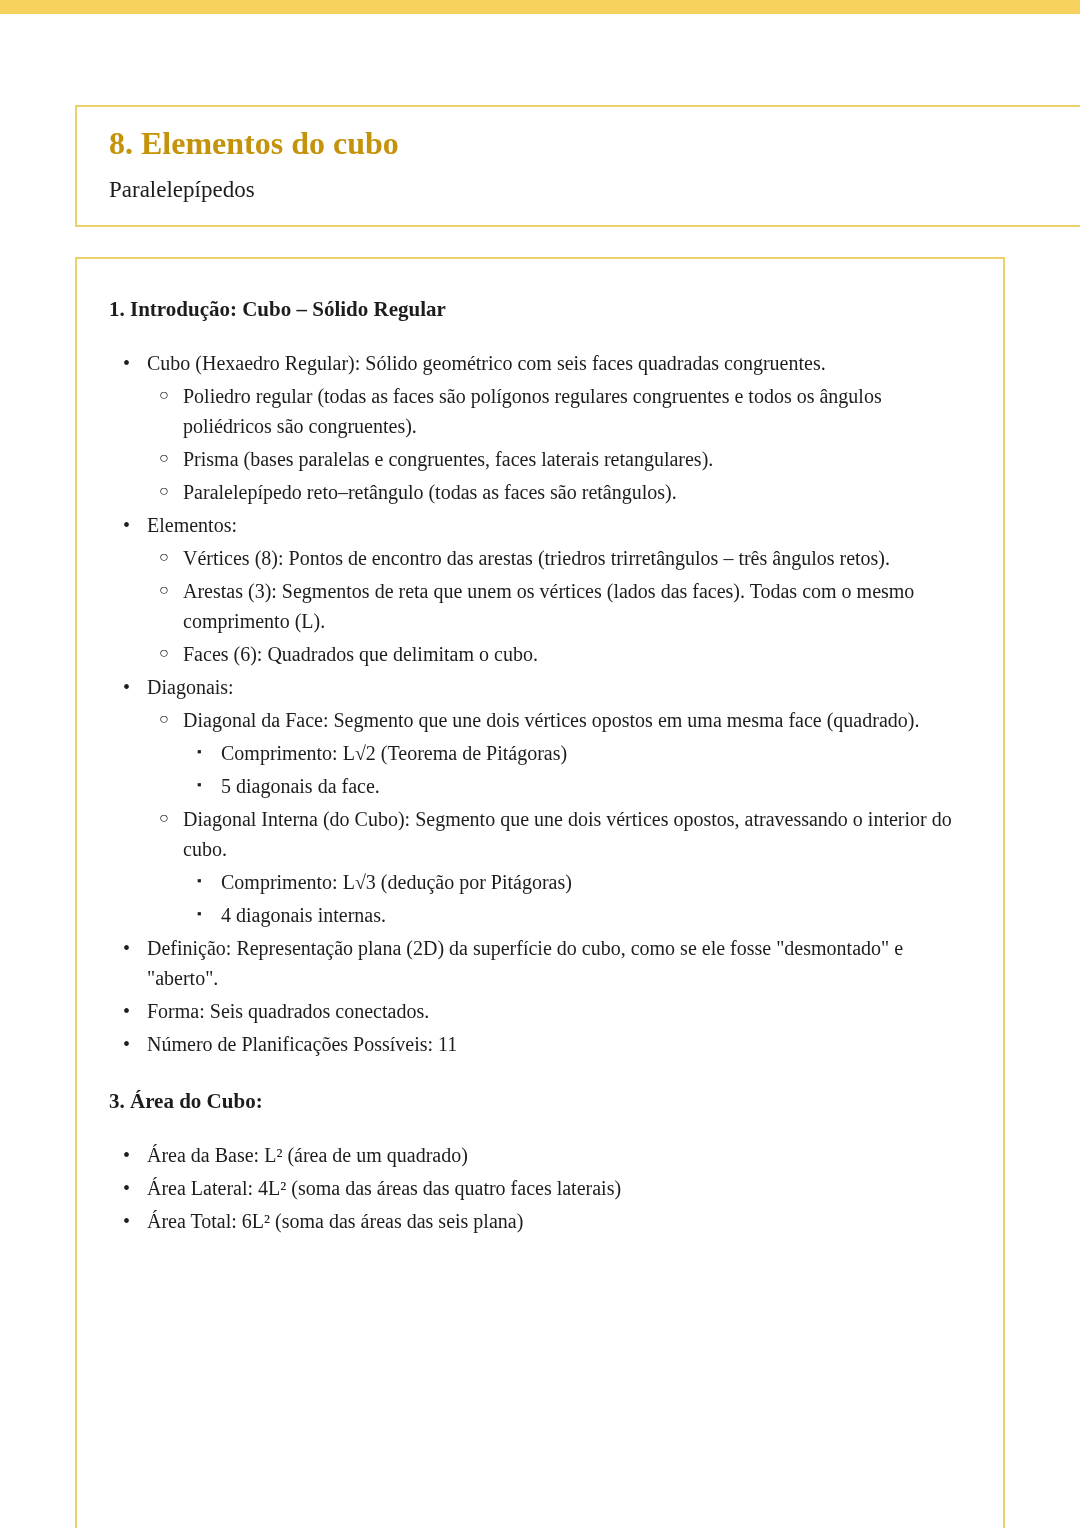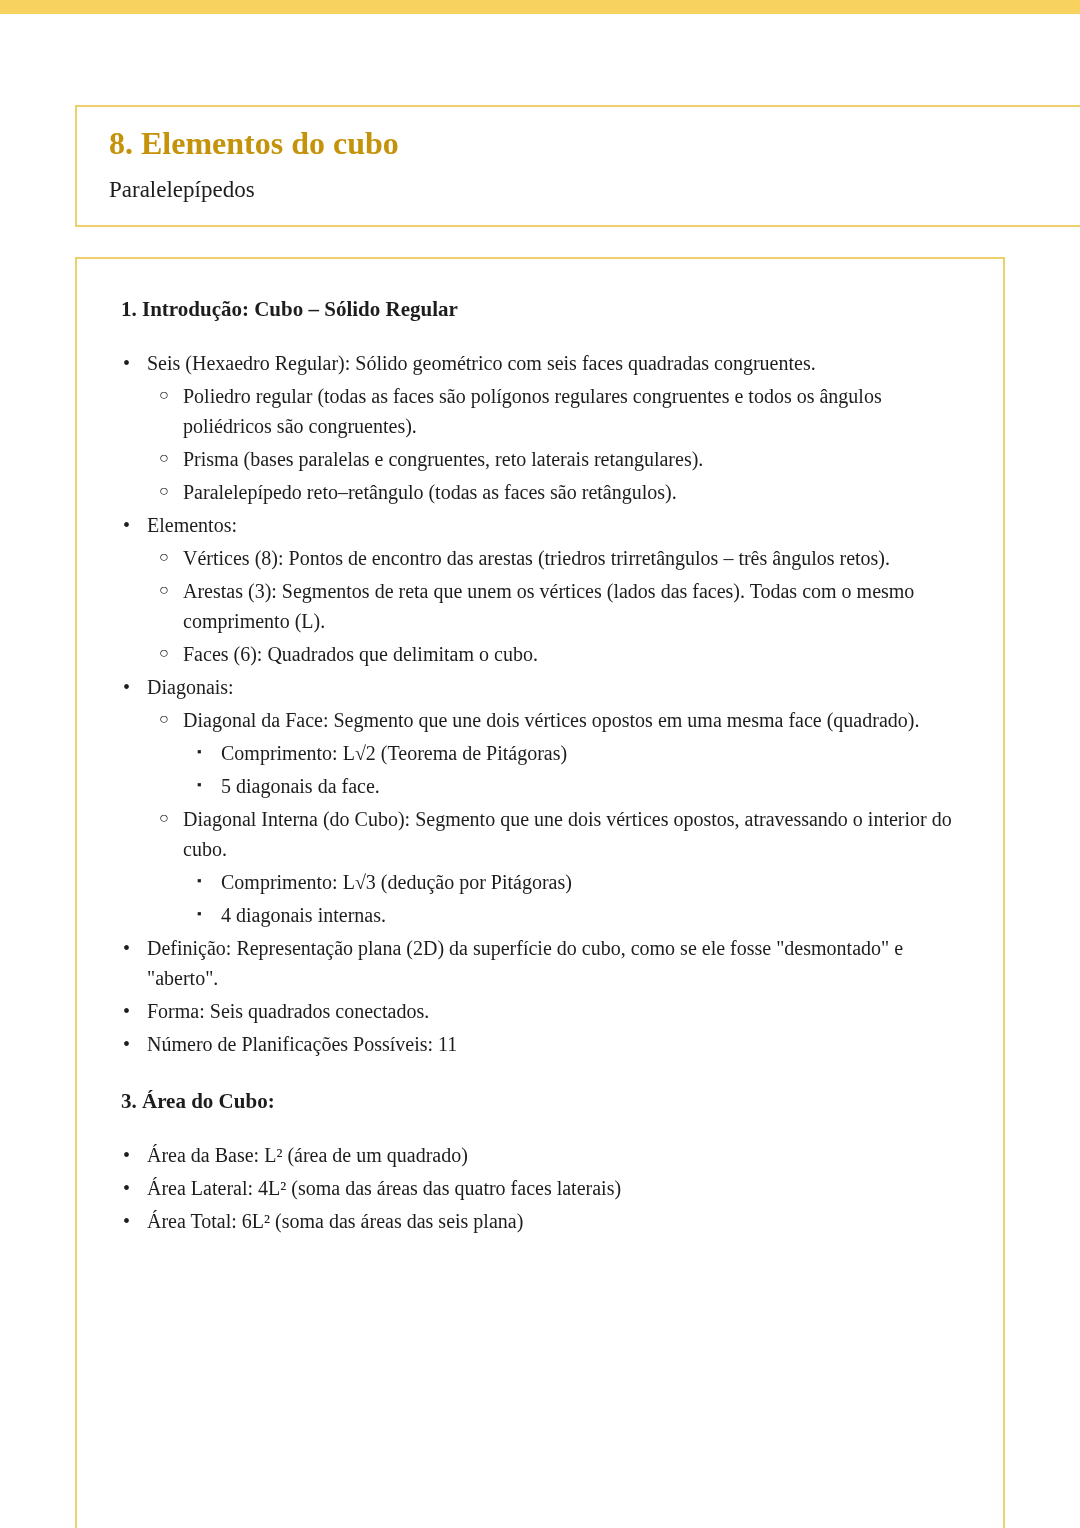--- a/index.html
+++ b/index.html
@@ -41,21 +41,21 @@
     margin: 30px 0 0 75px;
     border: 2px solid #EDD06A;
     background: #ffffff;
     padding: 26px 32px 40px 32px;
     min-height: 1320px;
   }
   .section-heading {
     font-size: 21px;
     font-weight: bold;
     color: #1d1d1d;
-    margin: 30px 0 26px 12px;
+    margin: 30px 0 26px 0;
   }
   .content-box .section-heading:first-child {
     margin-top: 12px;
   }
   .item {
     display: flex;
     align-items: flex-start;
     font-size: 20px;
     line-height: 1.5;
     margin: 3px 0;
@@ -83,29 +83,29 @@
   <div class="title-box">
     <h1 class="page-title">8. Elementos do cubo</h1>
     <div class="page-subtitle">Paralelepípedos</div>
   </div>
 
   <div class="content-box" id="content-box">
       <h2 class="section-heading">1. Introdução: Cubo – Sólido Regular</h2>
       <div class="list">
         <div class="item level-1">
           <span class="marker">•</span>
-          <span class="text">Seis (Hexaedro Regular): Sólido geométrico com seis faces quadradas congruentes.</span>
+          <span class="text">Cubo (Hexaedro Regular): Sólido geométrico com seis faces quadradas congruentes.</span>
         </div>
         <div class="item level-2">
           <span class="marker">○</span>
           <span class="text">Poliedro regular (todas as faces são polígonos regulares congruentes e todos os ângulos poliédricos são congruentes).</span>
         </div>
         <div class="item level-2">
           <span class="marker">○</span>
-          <span class="text">Prisma (bases paralelas e congruentes, reto laterais retangulares).</span>
+          <span class="text">Prisma (bases paralelas e congruentes, faces laterais retangulares).</span>
         </div>
         <div class="item level-2">
           <span class="marker">○</span>
           <span class="text">Paralelepípedo reto–retângulo (todas as faces são retângulos).</span>
         </div>
         <div class="item level-1">
           <span class="marker">•</span>
           <span class="text">Elementos:</span>
         </div>
         <div class="item level-2">

